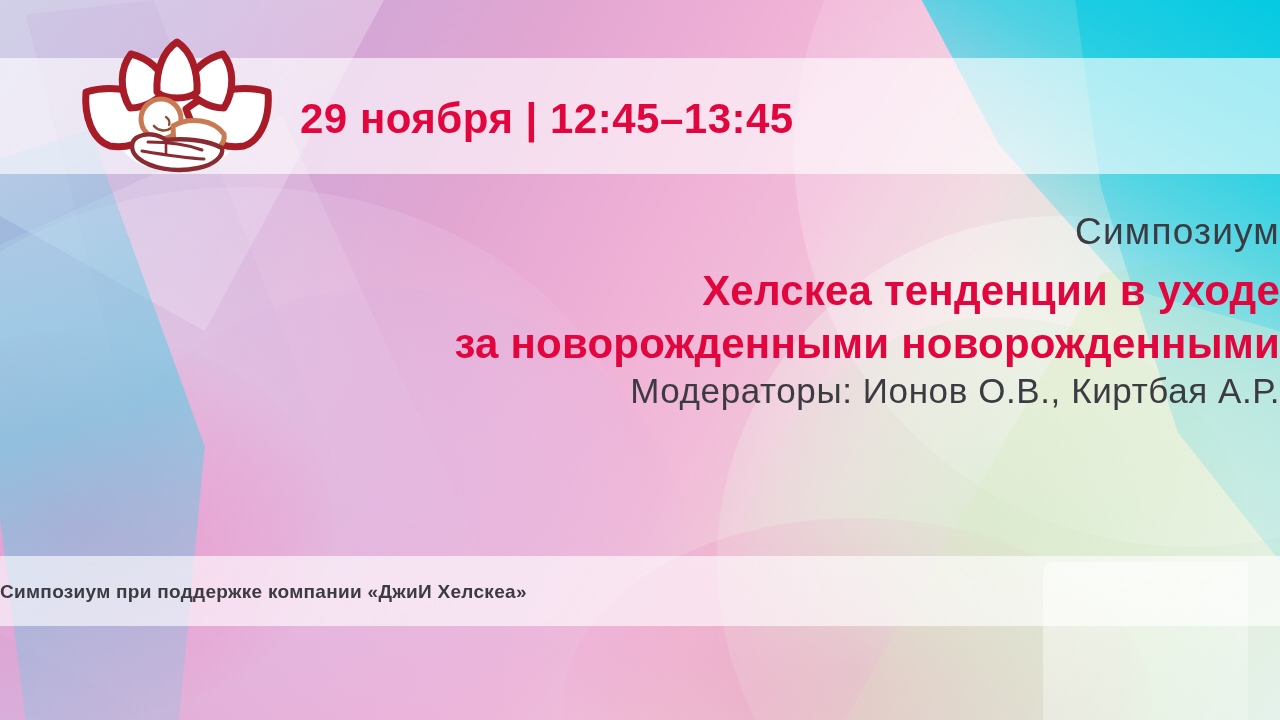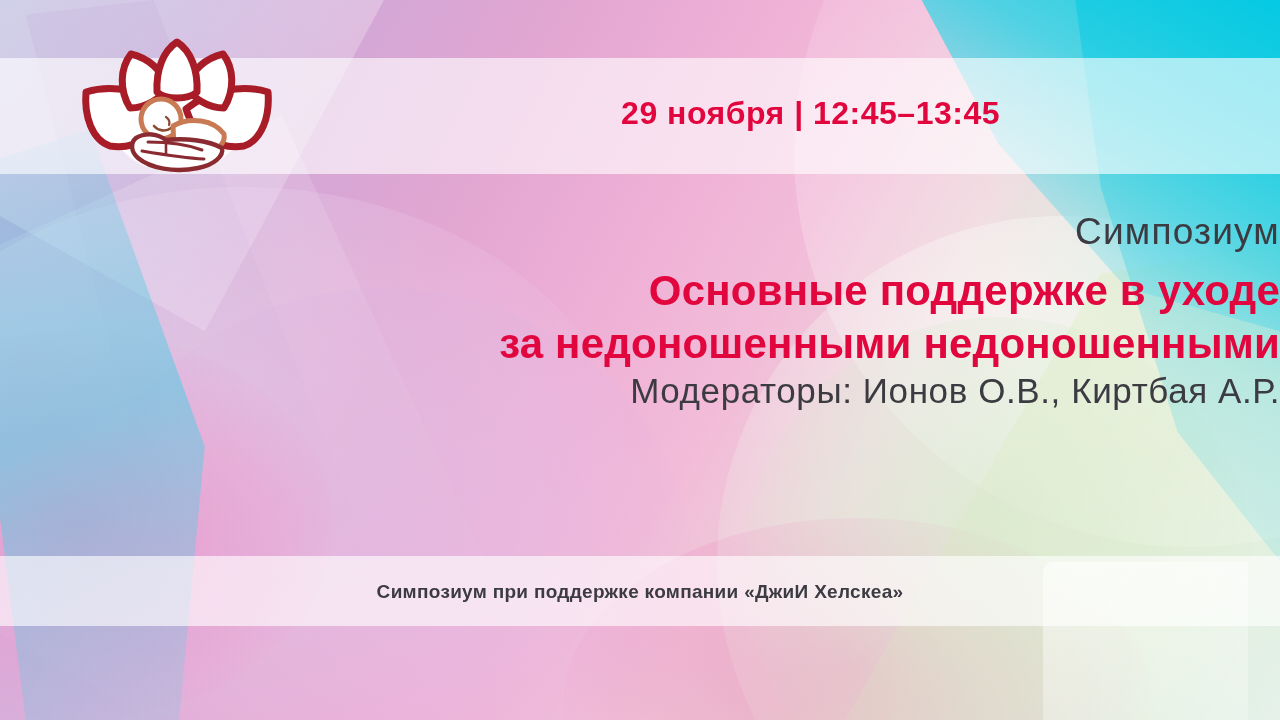--- a/index.html
+++ b/index.html
@@ -206,22 +206,22 @@
     height: 158px;
   }
   .logo svg { display: block; width: 100%; height: 100%; }
 
   
   .datetime {
     position: absolute;
     left: 300px;
     top: 95px;
     width: 700px;
-    text-align: right;
-    font-size: 32px;
+    text-align: left;
+    font-size: 42px;
     font-weight: 700;
     letter-spacing: 0.5px;
     color: #e1063e;
     white-space: nowrap;
   }
 
   .center-block {
     position: absolute;
     left: 0;
     top: 210px;
@@ -248,21 +248,21 @@
     font-size: 35px;
     font-weight: 400;
     color: #3b3b41;
     letter-spacing: 0.6px;
   }
   .sponsor {
     position: absolute;
     left: 0;
     top: 581px;
     width: 100%;
-    text-align: center;
+    text-align: left;
     font-size: 19px;
     font-weight: 700;
     color: #3b3b41;
     letter-spacing: 0.3px;
   }
 </style>
 </head>
 <body>
 
 <div id="slide">
@@ -327,22 +327,22 @@
       </g>
     </svg>
   </div>
 
   <div class="datetime">29 ноября  |  12:45–13:45</div>
 
   <div class="center-block">
     <div class="kicker">Симпозиум</div>
 
     <div class="title">
-      <span class="tline">Основные поддержке в уходе</span>
-      <span class="tline">за недоношенными недоношенными</span>
+      <span class="tline">Хелскеа тенденции в уходе</span>
+      <span class="tline">за новорожденными новорожденными</span>
     </div>
 
     <div class="moderators">Модераторы: Ионов О.В., Киртбая А.Р.</div>
   </div>
 
   <div class="sponsor">Симпозиум при поддержке компании «ДжиИ Хелскеа»</div>
 
 </div>
 
 </body></html>

